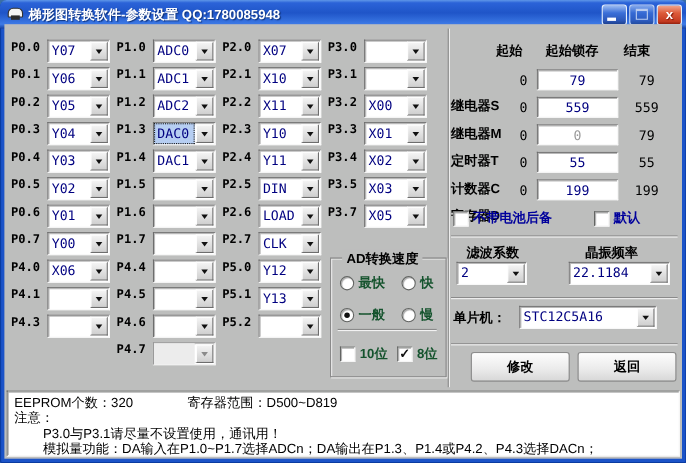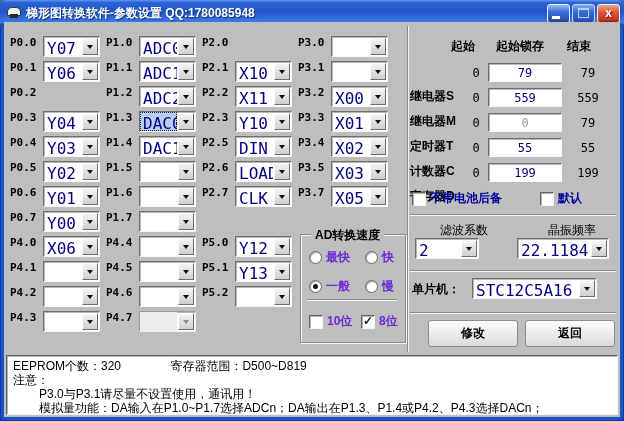--- a/index.html
+++ b/index.html
@@ -20,57 +20,57 @@
   .glyph-min{position:absolute;left:4px;bottom:3px;width:8px;height:3px;background:#fff;}
   .glyph-max{width:9px;height:7px;border:1px solid #dfe8f8;border-top-width:2px;}
   .glyph-x{color:#fff;font-weight:bold;font-size:12px;line-height:1;text-shadow:1px 1px 1px #7a1508;}
   .client{position:absolute;left:4px;top:22px;width:616px;height:395px;background:#bdbebd;overflow:hidden;}
 
   
   .port-col{position:absolute;display:flex;flex-direction:column;gap:4px;}
   .port-row{display:flex;align-items:flex-start;height:21px;}
   .port-label{width:33px;font-family:"DejaVu Sans Mono",monospace;font-weight:bold;font-size:11px;color:#000;flex:none;}
   .combo{width:57px;height:21px;background:#fff;border:1px solid;border-color:#6d6d6d #f8f8f8 #f8f8f8 #6d6d6d;box-shadow:inset 1px 1px 0 rgba(0,0,0,.28);display:flex;flex:none;box-sizing:border-box;}
-  .combo-field{flex:1;font-family:"DejaVu Sans Mono",monospace;font-size:16px;color:#000080;padding:2px 0 0 3px;overflow:hidden;white-space:nowrap;}
+  .combo-field{flex:1;font-family:"DejaVu Sans Mono",monospace;font-size:12px;color:#000080;padding:2px 0 0 3px;overflow:hidden;white-space:nowrap;}
   .combo-field.focused{background:#b6cef2;outline:1px dotted #1a1a1a;outline-offset:-1px;}
   .combo-btn{width:16px;margin:1px;background:linear-gradient(180deg,#f4f4f4,#cfcfcf);border:1px solid;border-color:#fdfdfd #6d6d6d #6d6d6d #fdfdfd;display:flex;align-items:center;justify-content:center;flex:none;box-sizing:border-box;}
   .tri{width:0;height:0;border-left:3px solid transparent;border-right:3px solid transparent;border-top:4px solid #111;}
   .combo.disabled .combo-field{background:#ececec;color:#9a9a9a;}
   .combo.disabled .tri{border-top-color:#8a8a8a;}
   .combo.disabled{border-color:#9a9a9a #f0f0f0 #f0f0f0 #9a9a9a;}
 
   
   .groupbox{position:absolute;border:1px solid #8a8a8a;box-shadow:inset 1px 1px 0 #f2f2f2,1px 1px 0 #f2f2f2;text-decoration:underline;}
   .groupbox .legend{position:absolute;top:-8px;left:10px;background:#bdbebd;padding:0 4px;font-size:12px;font-weight:bold;color:#000;}
   .ad-grid{position:absolute;left:8px;top:14px;display:grid;grid-template-columns:56px 44px;row-gap:12px;}
   .opt{display:flex;align-items:center;gap:4px;}
   .radio{width:11px;height:11px;border-radius:50%;background:#fff;border:1px solid #636563;box-shadow:inset 1px 1px 1px rgba(0,0,0,.35);position:relative;flex:none;}
   .radio.on::after{content:"";position:absolute;left:3px;top:3px;width:5px;height:5px;border-radius:50%;background:#111;}
   .checkbox{width:12px;height:12px;background:#fff;border:1px solid;border-color:#636563 #f4f4f4 #f4f4f4 #636563;box-shadow:inset 1px 1px 0 rgba(0,0,0,.3);position:relative;flex:none;box-sizing:content-box;}
   .checkbox.on::after{content:"✓";position:absolute;left:1px;top:-2px;font-size:12px;font-weight:bold;color:#111;}
-  .opt-label{font-size:12px;font-weight:bold;color:#6d28d9;}
+  .opt-label{font-size:12px;font-weight:bold;color:#14532d;}
   .hsep{position:absolute;height:0;border-top:1px solid #8a8a8a;border-bottom:1px solid #f2f2f2;}
   .vsep{position:absolute;width:0;border-left:1px solid #8a8a8a;border-right:1px solid #f2f2f2;}
 
   
   .right-panel{position:absolute;left:406px;top:0;width:210px;height:332px;}
   .mem-headers{position:absolute;top:16px;left:0;width:100%;font-size:12px;font-weight:bold;color:#000;}
   .mem-headers span{position:absolute;white-space:nowrap;}
   .mh-start{left:41px;} .mh-latch{left:86px;} .mh-end{left:157px;}
   .mem-rows{position:absolute;top:40px;left:0;display:flex;flex-direction:column;gap:4px;}
   .mem-row{display:flex;align-items:center;height:21px;width:206px;}
   .mem-label{width:56px;font-size:12px;font-weight:bold;color:#000;flex:none;margin-top:48px;}
   .mem-start{width:20px;text-align:center;font-family:"DejaVu Sans Mono",monospace;font-size:12px;color:#000;flex:none;}
   .mem-input{width:74px;height:19px;margin-left:2px;background:#fff;border:1px solid;border-color:#6d6d6d #f8f8f8 #f8f8f8 #6d6d6d;box-shadow:inset 1px 1px 0 rgba(0,0,0,.28);text-align:center;font-family:"DejaVu Sans Mono",monospace;font-size:12px;color:#000080;padding-top:2px;box-sizing:border-box;flex:none;}
   .mem-input.disabled{color:#9a9a9a;}
   .mem-end{width:48px;text-align:center;font-family:"DejaVu Sans Mono",monospace;font-size:12px;color:#000;flex:none;margin-left:2px;}
   .chk-row{position:absolute;top:168px;left:2px;width:206px;display:flex;}
   .chk-row .opt-label{color:#00009c;}
   .settings-labels{position:absolute;top:200px;width:100%;}
-  .settings-labels span{position:absolute;font-size:12px;font-weight:normal;color:#000;white-space:nowrap;margin-left:16px;}
+  .settings-labels span{position:absolute;font-size:12px;font-weight:bold;color:#000;white-space:nowrap;}
   .lbl-filter{left:14px;} .lbl-crystal{left:122px;}
   .combo-abs{position:absolute;}
   .mcu-label{position:absolute;left:2px;top:259px;font-size:12px;font-weight:bold;color:#000;}
   .xp-btn{position:absolute;height:25px;background:linear-gradient(180deg,#fdfdfd,#eaeaea 60%,#d8d8d8);border:1px solid #8c8c8c;border-radius:3px;font-size:12px;color:#000;display:flex;align-items:center;justify-content:center;font-family:"Liberation Sans",sans-serif;font-weight:bold;}
 
   
   .info-panel{position:absolute;left:2px;top:333px;width:612px;height:60px;background:#fff;border:1px solid;border-color:#636563 #f6f6f6 #f6f6f6 #636563;box-shadow:inset 1px 1px 0 rgba(0,0,0,.3);font-size:12px;color:#000;padding:3px 6px;box-sizing:border-box;line-height:14px;overflow:hidden;}
   .info-l1 span{display:inline-block;}
   .info-r{margin-left:46px;}
   .indent{padding-left:26px;}
@@ -114,20 +114,26 @@
           <span class="port-label">P0.1</span>
           <div class="combo">
             <span class="combo-field">Y06</span>
             <span class="combo-btn">
               <i class="tri"></i>
             </span>
           </div>
         </div>
         <div class="port-row">
           <span class="port-label">P0.2</span>
+          <div class="combo">
+            <span class="combo-field">Y05</span>
+            <span class="combo-btn">
+              <i class="tri"></i>
+            </span>
+          </div>
         </div>
         <div class="port-row">
           <span class="port-label">P0.3</span>
           <div class="combo">
             <span class="combo-field">Y04</span>
             <span class="combo-btn">
               <i class="tri"></i>
             </span>
           </div>
         </div>
@@ -238,20 +244,26 @@
             <span class="combo-field"></span>
             <span class="combo-btn">
               <i class="tri"></i>
             </span>
           </div>
         </div>
       </div>
     <div class="port-col" style="left:198px;top:14px">
         <div class="port-row">
           <span class="port-label">P2.0</span>
+          <div class="combo">
+            <span class="combo-field">X07</span>
+            <span class="combo-btn">
+              <i class="tri"></i>
+            </span>
+          </div>
         </div>
         <div class="port-row">
           <span class="port-label">P2.1</span>
           <div class="combo">
             <span class="combo-field">X10</span>
             <span class="combo-btn">
               <i class="tri"></i>
             </span>
           </div>
         </div>
@@ -267,20 +279,29 @@
         <div class="port-row">
           <span class="port-label">P2.3</span>
           <div class="combo">
             <span class="combo-field">Y10</span>
             <span class="combo-btn">
               <i class="tri"></i>
             </span>
           </div>
         </div>
         <div class="port-row">
+          <span class="port-label">P2.4</span>
+          <div class="combo">
+            <span class="combo-field">Y11</span>
+            <span class="combo-btn">
+              <i class="tri"></i>
+            </span>
+          </div>
+        </div>
+        <div class="port-row">
           <span class="port-label">P2.5</span>
           <div class="combo">
             <span class="combo-field">DIN</span>
             <span class="combo-btn">
               <i class="tri"></i>
             </span>
           </div>
         </div>
         <div class="port-row">
           <span class="port-label">P2.6</span>
@@ -371,29 +392,20 @@
           <span class="port-label">P4.0</span>
           <div class="combo">
             <span class="combo-field">X06</span>
             <span class="combo-btn">
               <i class="tri"></i>
             </span>
           </div>
         </div>
         <div class="port-row">
           <span class="port-label">P4.1</span>
-          <div class="combo">
-            <span class="combo-field"></span>
-            <span class="combo-btn">
-              <i class="tri"></i>
-            </span>
-          </div>
-        </div>
-        <div class="port-row">
-          <span class="port-label">P4.2</span>
           <div class="combo">
             <span class="combo-field"></span>
             <span class="combo-btn">
               <i class="tri"></i>
             </span>
           </div>
         </div>
         <div class="port-row">
           <span class="port-label">P4.3</span>
           <div class="combo">

